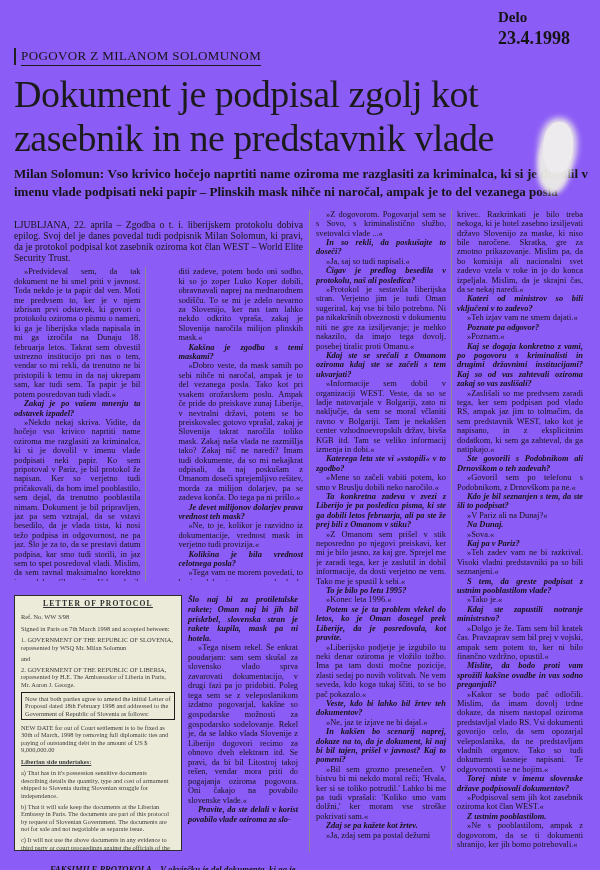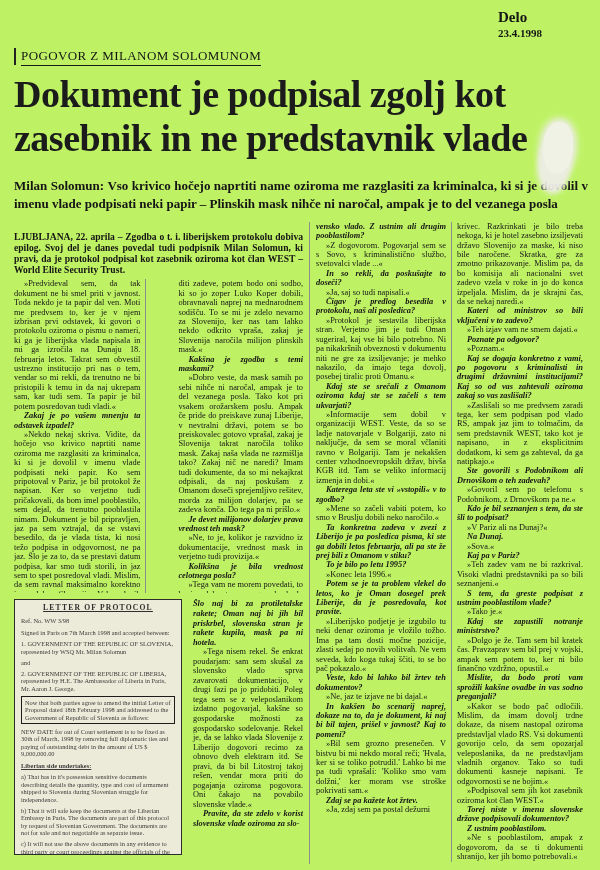--- a/index.html
+++ b/index.html
@@ -1,57 +1,57 @@
 <!DOCTYPE html>
 <html><head>
 <meta charset="utf-8">
 <style>
   html,body{margin:0;padding:0;background:#a8a59d;}
   .page{
     position:relative;width:600px;height:870px;margin:0 auto;
-    background:#bef264;color:#151515;overflow:hidden;box-sizing:border-box;
+    background:#8b5cf6;color:#151515;overflow:hidden;box-sizing:border-box;
     padding:6px 12px 0 14px;
     font-family:"Liberation Serif","DejaVu Serif",serif;
   }
   
   .masthead{position:absolute;top:8px;left:498px;line-height:1.25;}
   .masthead .mt-title{font-weight:bold;font-size:15px;}
-  .masthead .mt-date{font-weight:bold;font-size:11px;}
+  .masthead .mt-date{font-weight:bold;font-size:18px;}
   
   .kicker-row{margin-top:42px;display:flex;}
   .kicker-bar{width:2px;height:17px;background:#222;margin-right:5px;}
   .kicker{font-size:13px;letter-spacing:.4px;border-bottom:1.2px solid #1a1a1a;padding-bottom:1px;}
   
   h1.headline{
-    margin:6px 0 16px;font-size:38px;line-height:1.17;font-weight:bold;
+    margin:6px 0 4px;font-size:38px;line-height:1.17;font-weight:normal;
     letter-spacing:-.5px;color:#1b1b1b;
   }
   .artifact{position:absolute;left:543px;top:122px;width:30px;height:52px;
     background:#f4f3ee;border-radius:50% 40% 55% 45%;
     box-shadow:0 0 6px 4px #eeede7, -4px 18px 5px 2px #eeede7;opacity:.95;}
   
   .lead{font-size:13px;font-weight:bold;line-height:1.42;margin:2px 0 8px;text-align:justify;}
   
   .bodygrid{display:flex;margin-top:5px;height:642px;}
   .half-left{width:289px;padding-right:6px;border-right:1px solid #8d8d8d;}
   .half-right{width:267px;padding-left:6px;display:flex;}
-  .intro{font-size:9.6px;font-weight:bold;line-height:11px;text-align:justify;margin-bottom:4px;}
+  .intro{font-size:9.6px;font-weight:normal;line-height:11px;text-align:justify;margin-bottom:4px;}
   .two-cols{display:flex;gap:27px;}
   .rowA{height:314px;overflow:hidden;}
   .col{font-size:8.4px;line-height:9.4px;text-align:justify;overflow:hidden;}
   .col1{width:140px;padding-right:5px;border-right:1px solid #8d8d8d;}
   .col2{width:138px;padding-left:5px;}
   .col3{width:130px;padding-right:5px;border-right:1px solid #8d8d8d;height:640px;}
   .col4{width:126px;padding-left:5px;height:640px;}
   .para{margin:0;}
   .p-a,.p-q{text-indent:10px;}
   .p-cont,.p-qcont{text-indent:0;}
   .p-q,.p-qcont{font-weight:bold;font-style:italic;}
   
-  .rowB{display:flex;height:264px;margin-top:6px;overflow:hidden;justify-content:space-between;}
+  .rowB{display:flex;height:264px;margin-top:14px;overflow:hidden;}
   .facs{
     width:168px;height:256px;border:1.3px solid #2c2c2c;background:#ecead8;
     box-sizing:border-box;padding:4px 6px;overflow:hidden;
     font-size:6.4px;line-height:7.5px;color:#3c3c3c;text-align:left;
   }
   .facs .para{margin:0 0 3.5px;text-indent:0;font-weight:normal;font-style:normal;}
   .facs .p-title{text-align:center;font-weight:bold;font-size:7.6px;letter-spacing:1.2px;text-decoration:underline;margin-bottom:5px;color:#2e2e2e;}
   .facs .p-ref{margin-bottom:5px;}
   .facs .p-framed{border:1.6px solid #1c1c1c;padding:2px 3px;}
   .facs .p-underline-head{font-weight:bold;text-decoration:underline;margin:4px 0;}
@@ -116,41 +116,41 @@
             <p class="para p-body">NEW DATE for out of Court settlement is to be fixed as 30th of March, 1998 by removing full diplomatic ties and paying of outstanding debt in the amount of US $ 9,000,000.00</p>
             <p class="para p-underline-head">Liberian side undertakes:</p>
             <p class="para p-list">a) That has in it's possession sensitive documents describing details the quantity, type and cost of armament shipped to Slovenia during Slovenian struggle for independence.</p>
             <p class="para p-list">b) That it will safe keep the documents at the Liberian Embassy in Paris. The documents are part of this protocol by request of Slovenian Government. The documents are not for sale and not negotiable as separate issue.</p>
             <p class="para p-list">c) It will not use the above documents in any evidence to third party or court proceedings against the officials of the Slovenian Government.</p>
           </div>
         <div class="col2n">
 
         <p class="para p-qcont">Šlo naj bi za protiletalske rakete; Oman naj bi jih bil priskrbel, slovenska stran je rakete kupila, mask pa ni hotela.</p>
             <p class="para p-a">»Tega nisem rekel. Še enkrat poudarjam: sam sem skušal za slovensko vlado sprva zavarovati dokumentacijo, v drugi fazi pa jo pridobiti. Poleg tega sem se z veleposlanikom izdatno pogovarjal, kakšne so gospodarske možnosti za gospodarsko sodelovanje. Rekel je, da se lahko vlada Slovenije z Liberijo dogovori recimo za obnovo dveh elektrarn itd. Se pravi, da bi bil Litostroj takoj rešen, vendar mora priti do pogajanja oziroma pogovora. Oni čakajo na povabilo slovenske vlade.«</p>
-            <p class="para p-q">Pravite, da ste zdelo v korist slovenske vlade oziroma za slo-</p>
+            <p class="para p-q">Pravite, da ste delali v korist povabilo vlade oziroma za slo-</p>
           </div>
       </div>
 
       <p class="caption">FAKSIMILE PROTOKOLA – V okvirčku je del dokumenta, ki ga je nekdo izbrisal.</p>
     </div>
 
     <div class="half-right">
       <div class="col col3">
 
-      <p class="para p-qcont">vensko vlado. Z ustnim ali drugim pooblastilom?</p>
           <p class="para p-a">»Z dogovorom. Pogovarjal sem se s Sovo, s kriminalistično službo, svetovalci vlade ...«</p>
           <p class="para p-q">In so rekli, da poskušajte to doseči?</p>
           <p class="para p-a">»Ja, saj so tudi napisali.«</p>
           <p class="para p-q">Čigav je predlog besedila v protokolu, naš ali posledica?</p>
           <p class="para p-a">»Protokol je sestavila liberijska stran. Verjetno jim je tudi Oman sugeriral, kaj vse bi bilo potrebno. Ni pa nikakršnih obveznosti v dokumentu niti ne gre za izsiljevanje; je mehko nakazilo, da imajo tega dovolj, posebej tiralic proti Omanu.«</p>
           <p class="para p-q">Kdaj ste se srečali z Omanom oziroma kdaj ste se začeli s tem ukvarjati?</p>
           <p class="para p-a">»Informacije sem dobil v organizaciji WEST. Veste, da so se ladje natovarjale v Bolgariji, zato ni naključje, da sem se moral včlaniti ravno v Bolgariji. Tam je nekakšen center vzhodnoevropskih držav, bivša KGB itd. Tam se veliko informacij izmenja in dobi.«</p>
           <p class="para p-q">Katerega leta ste vi »vstopili« v to zgodbo?</p>
           <p class="para p-a">»Mene so začeli vabiti potem, ko smo v Bruslju dobili neko naročilo.«</p>
           <p class="para p-q">Ta konkretna zadeva v zvezi z Liberijo je pa posledica pisma, ki ste ga dobili letos februarja, ali pa ste že prej bili z Omanom v stiku?</p>
+          <p class="para p-a">»Z Omanom sem prišel v stik neposredno po njegovi preiskavi, ker mi je bilo jasno, za kaj gre. Sprejel me je zaradi tega, ker je zaslutil in dobil informacije, da dosti verjetno ne vem. Tako me je spustil k sebi.«</p>
           <p class="para p-q">To je bilo po letu 1995?</p>
           <p class="para p-a">»Konec leta 1996.«</p>
           <p class="para p-q">Potem se je ta problem vlekel do letos, ko je Oman dosegel prek Liberije, da je posredovala, kot pravite.</p>
           <p class="para p-a">»Liberijsko podjetje je izgubilo tu neki denar oziroma je vložilo tožbo. Ima pa tam dosti močne pozicije, zlasti sedaj po novih volitvah. Ne vem seveda, kdo koga tukaj ščiti, to se bo pač pokazalo.«</p>
           <p class="para p-q">Veste, kdo bi lahko bil žrtev teh dokumentov?</p>
           <p class="para p-a">»Ne, jaz te izjave ne bi dajal.«</p>
           <p class="para p-q">In kakšen bo scenarij naprej, dokaze na to, da je dokument, ki naj bi bil tajen, prišel v javnost? Kaj to pomeni?</p>
           <p class="para p-a">»Bil sem grozno presenečen. V bistvu bi mi nekdo moral reči; 'Hvala, ker si se toliko potrudil.' Lahko bi me pa tudi vprašali: 'Koliko smo vam dolžni,' ker moram vse stroške pokrivati sam.«</p>
           <p class="para p-q">Zdaj se pa kažete kot žrtev.</p>
           <p class="para p-a">»Ja, zdaj sem pa postal dežurni</p>
@@ -171,22 +171,22 @@
           <p class="para p-q">Na Dunaj.</p>
           <p class="para p-a">»Sova.«</p>
           <p class="para p-q">Kaj pa v Pariz?</p>
           <p class="para p-a">»Teh zadev vam ne bi razkrival. Visoki vladni predstavniki pa so bili seznanjeni.«</p>
           <p class="para p-q">S tem, da greste podpisat z ustnim pooblastilom vlade?</p>
           <p class="para p-a">»Tako je.«</p>
           <p class="para p-q">Kdaj ste zapustili notranje ministrstvo?</p>
           <p class="para p-a">»Dolgo je že. Tam sem bil kratek čas. Pravzaprav sem bil prej v vojski, ampak sem potem to, ker ni bilo finančno vzdržno, opustil.«</p>
           <p class="para p-q">Mislite, da bodo proti vam sprožili kakšne ovadbe in vas sodno preganjali?</p>
           <p class="para p-a">»Kakor se bodo pač odločili. Mislim, da imam dovolj trdne dokaze, da nisem nastopal oziroma predstavljal vlado RS. Vsi dokumenti govorijo celo, da sem opozarjal veleposlanika, da ne predstavljam vladnih organov. Tako so tudi dokumenti kasneje napisani. Te odgovornosti se ne bojim.«</p>
+          <p class="para p-q">Torej niste v imenu slovenske države podpisovali dokumentov?</p>
           <p class="para p-a">»Podpisoval sem jih kot zasebnik oziroma kot član WEST.«</p>
-          <p class="para p-q">Torej niste v imenu slovenske države podpisovali dokumentov?</p>
           <p class="para p-q">Z ustnim pooblastilom.</p>
           <p class="para p-a">»Ne s pooblastilom, ampak z dogovorom, da se ti dokumenti shranijo, ker jih bomo potrebovali.«</p>
           <p class="para p-q">Ali bi dokumenti lahko spremenili politično sliko države?</p>
         </div>
     </div>
 
   </div>
 </div>
 
 </body></html>

